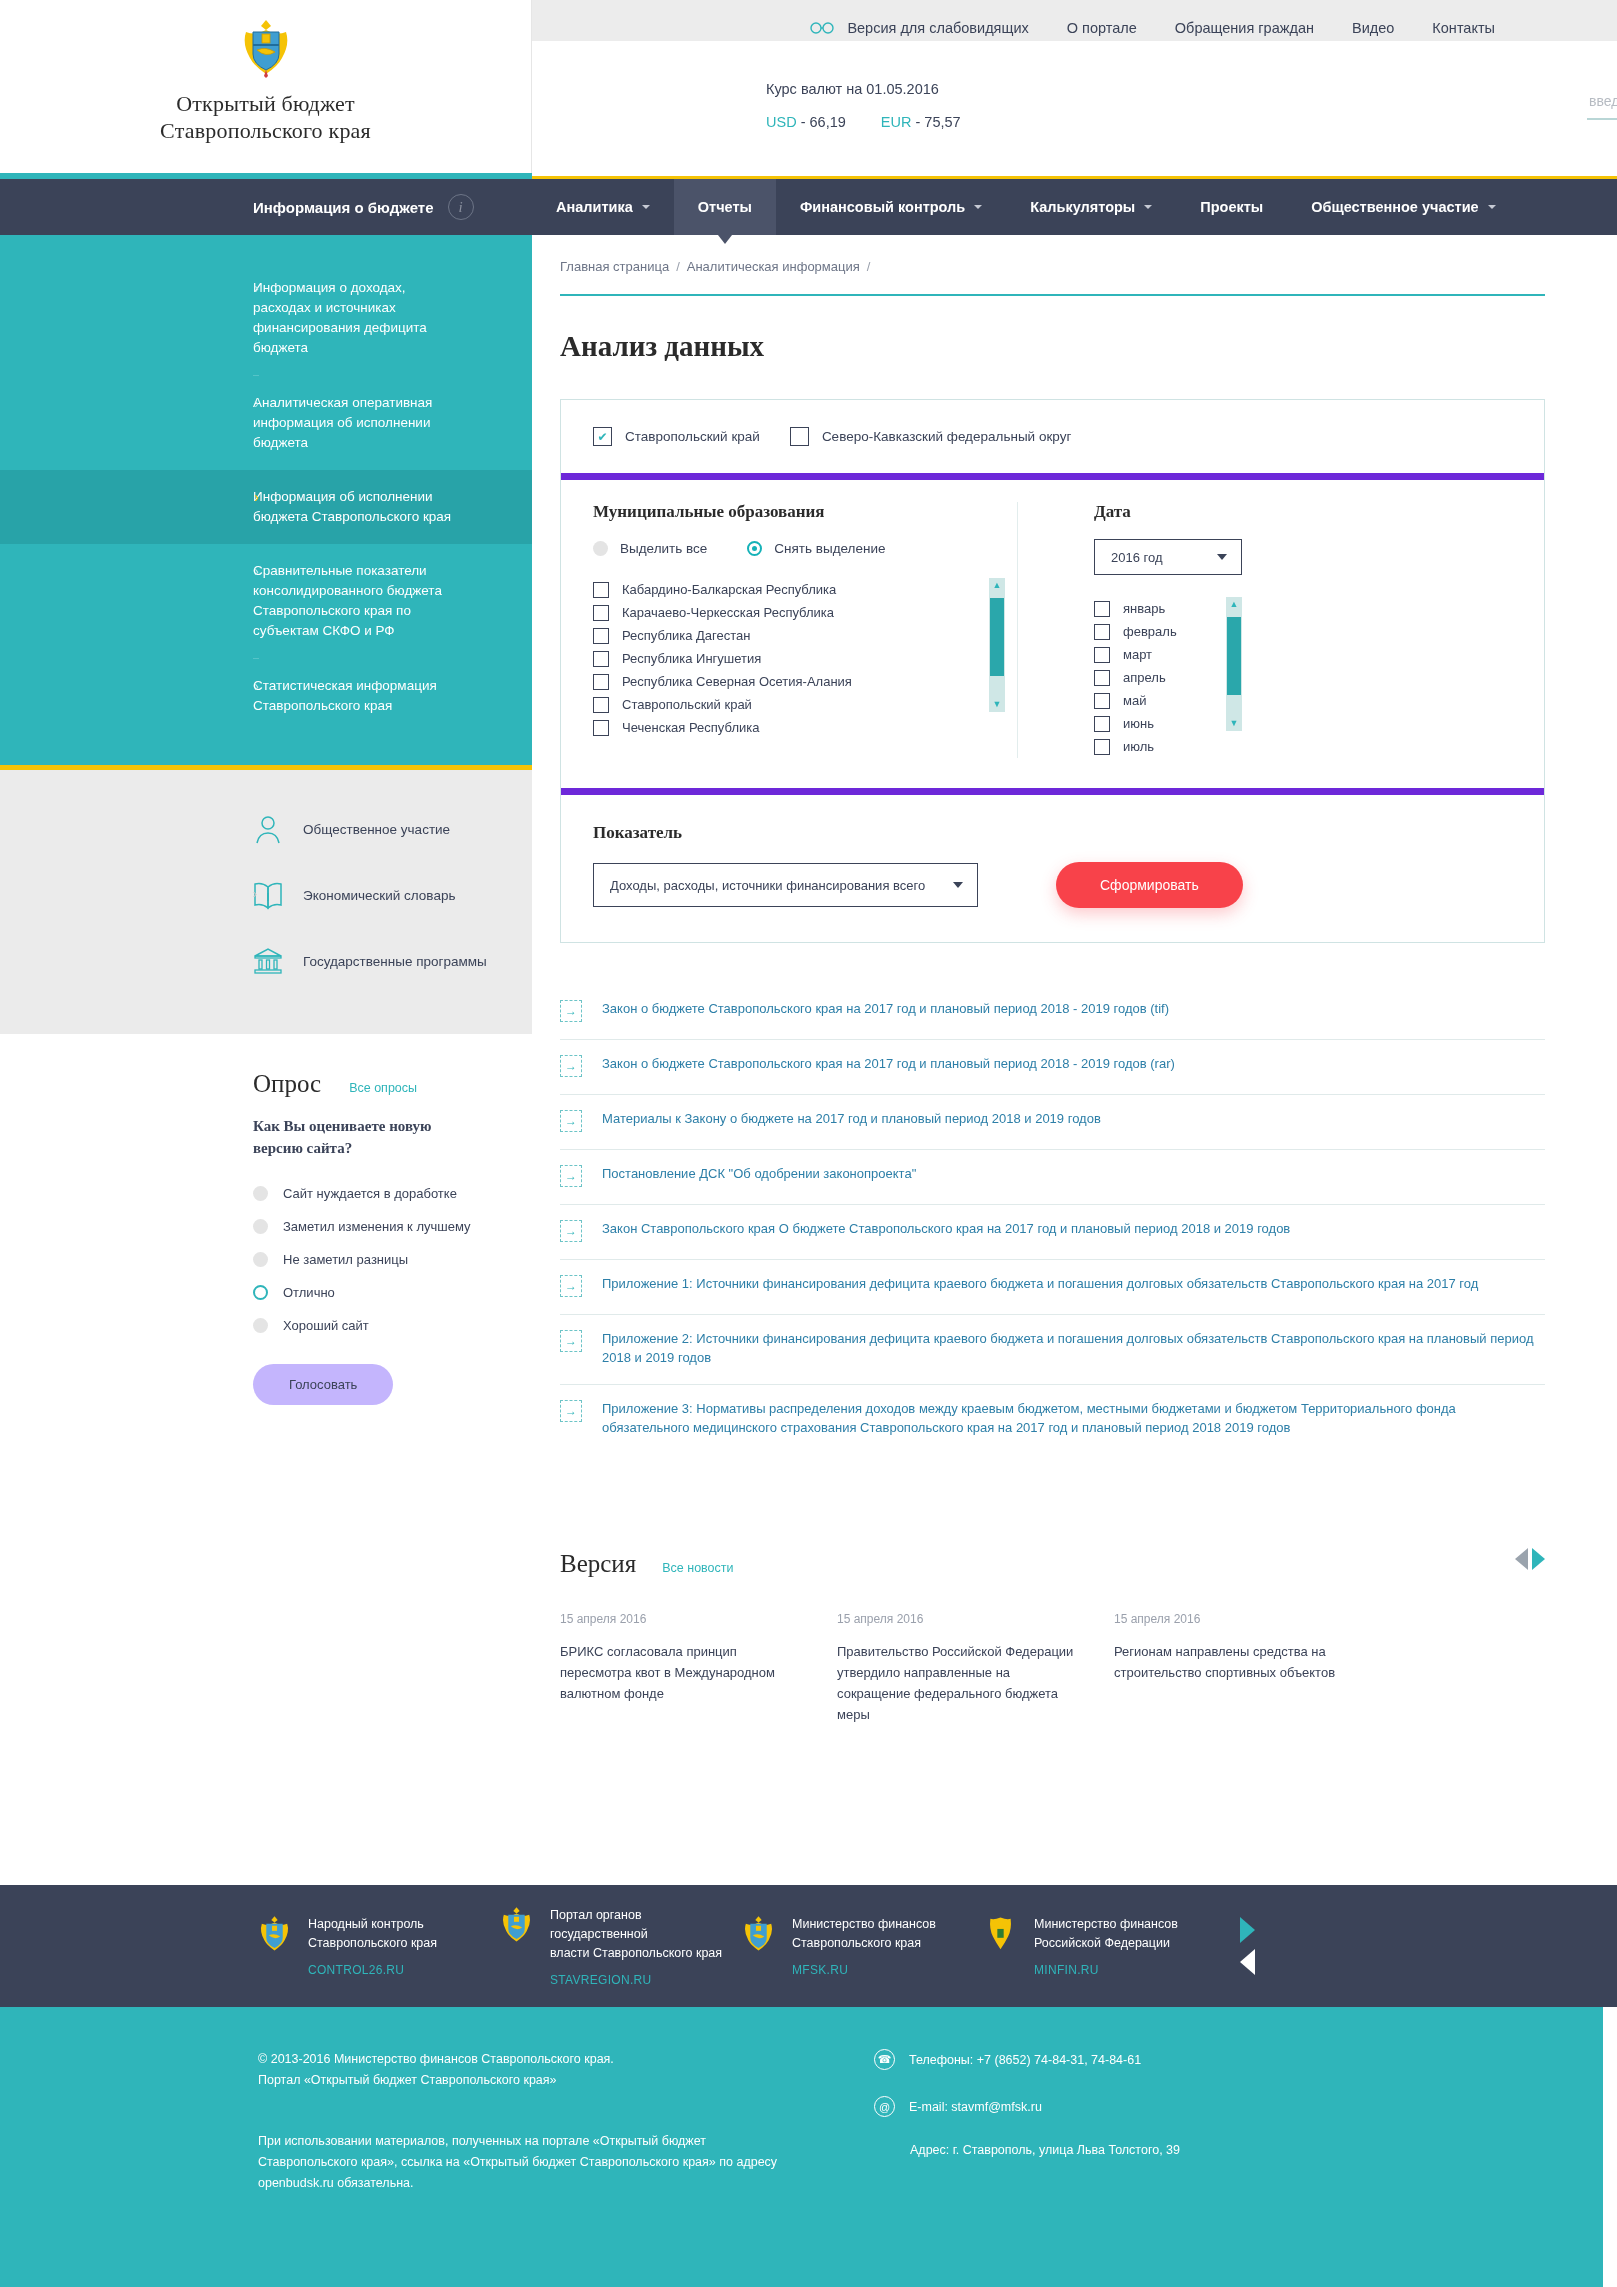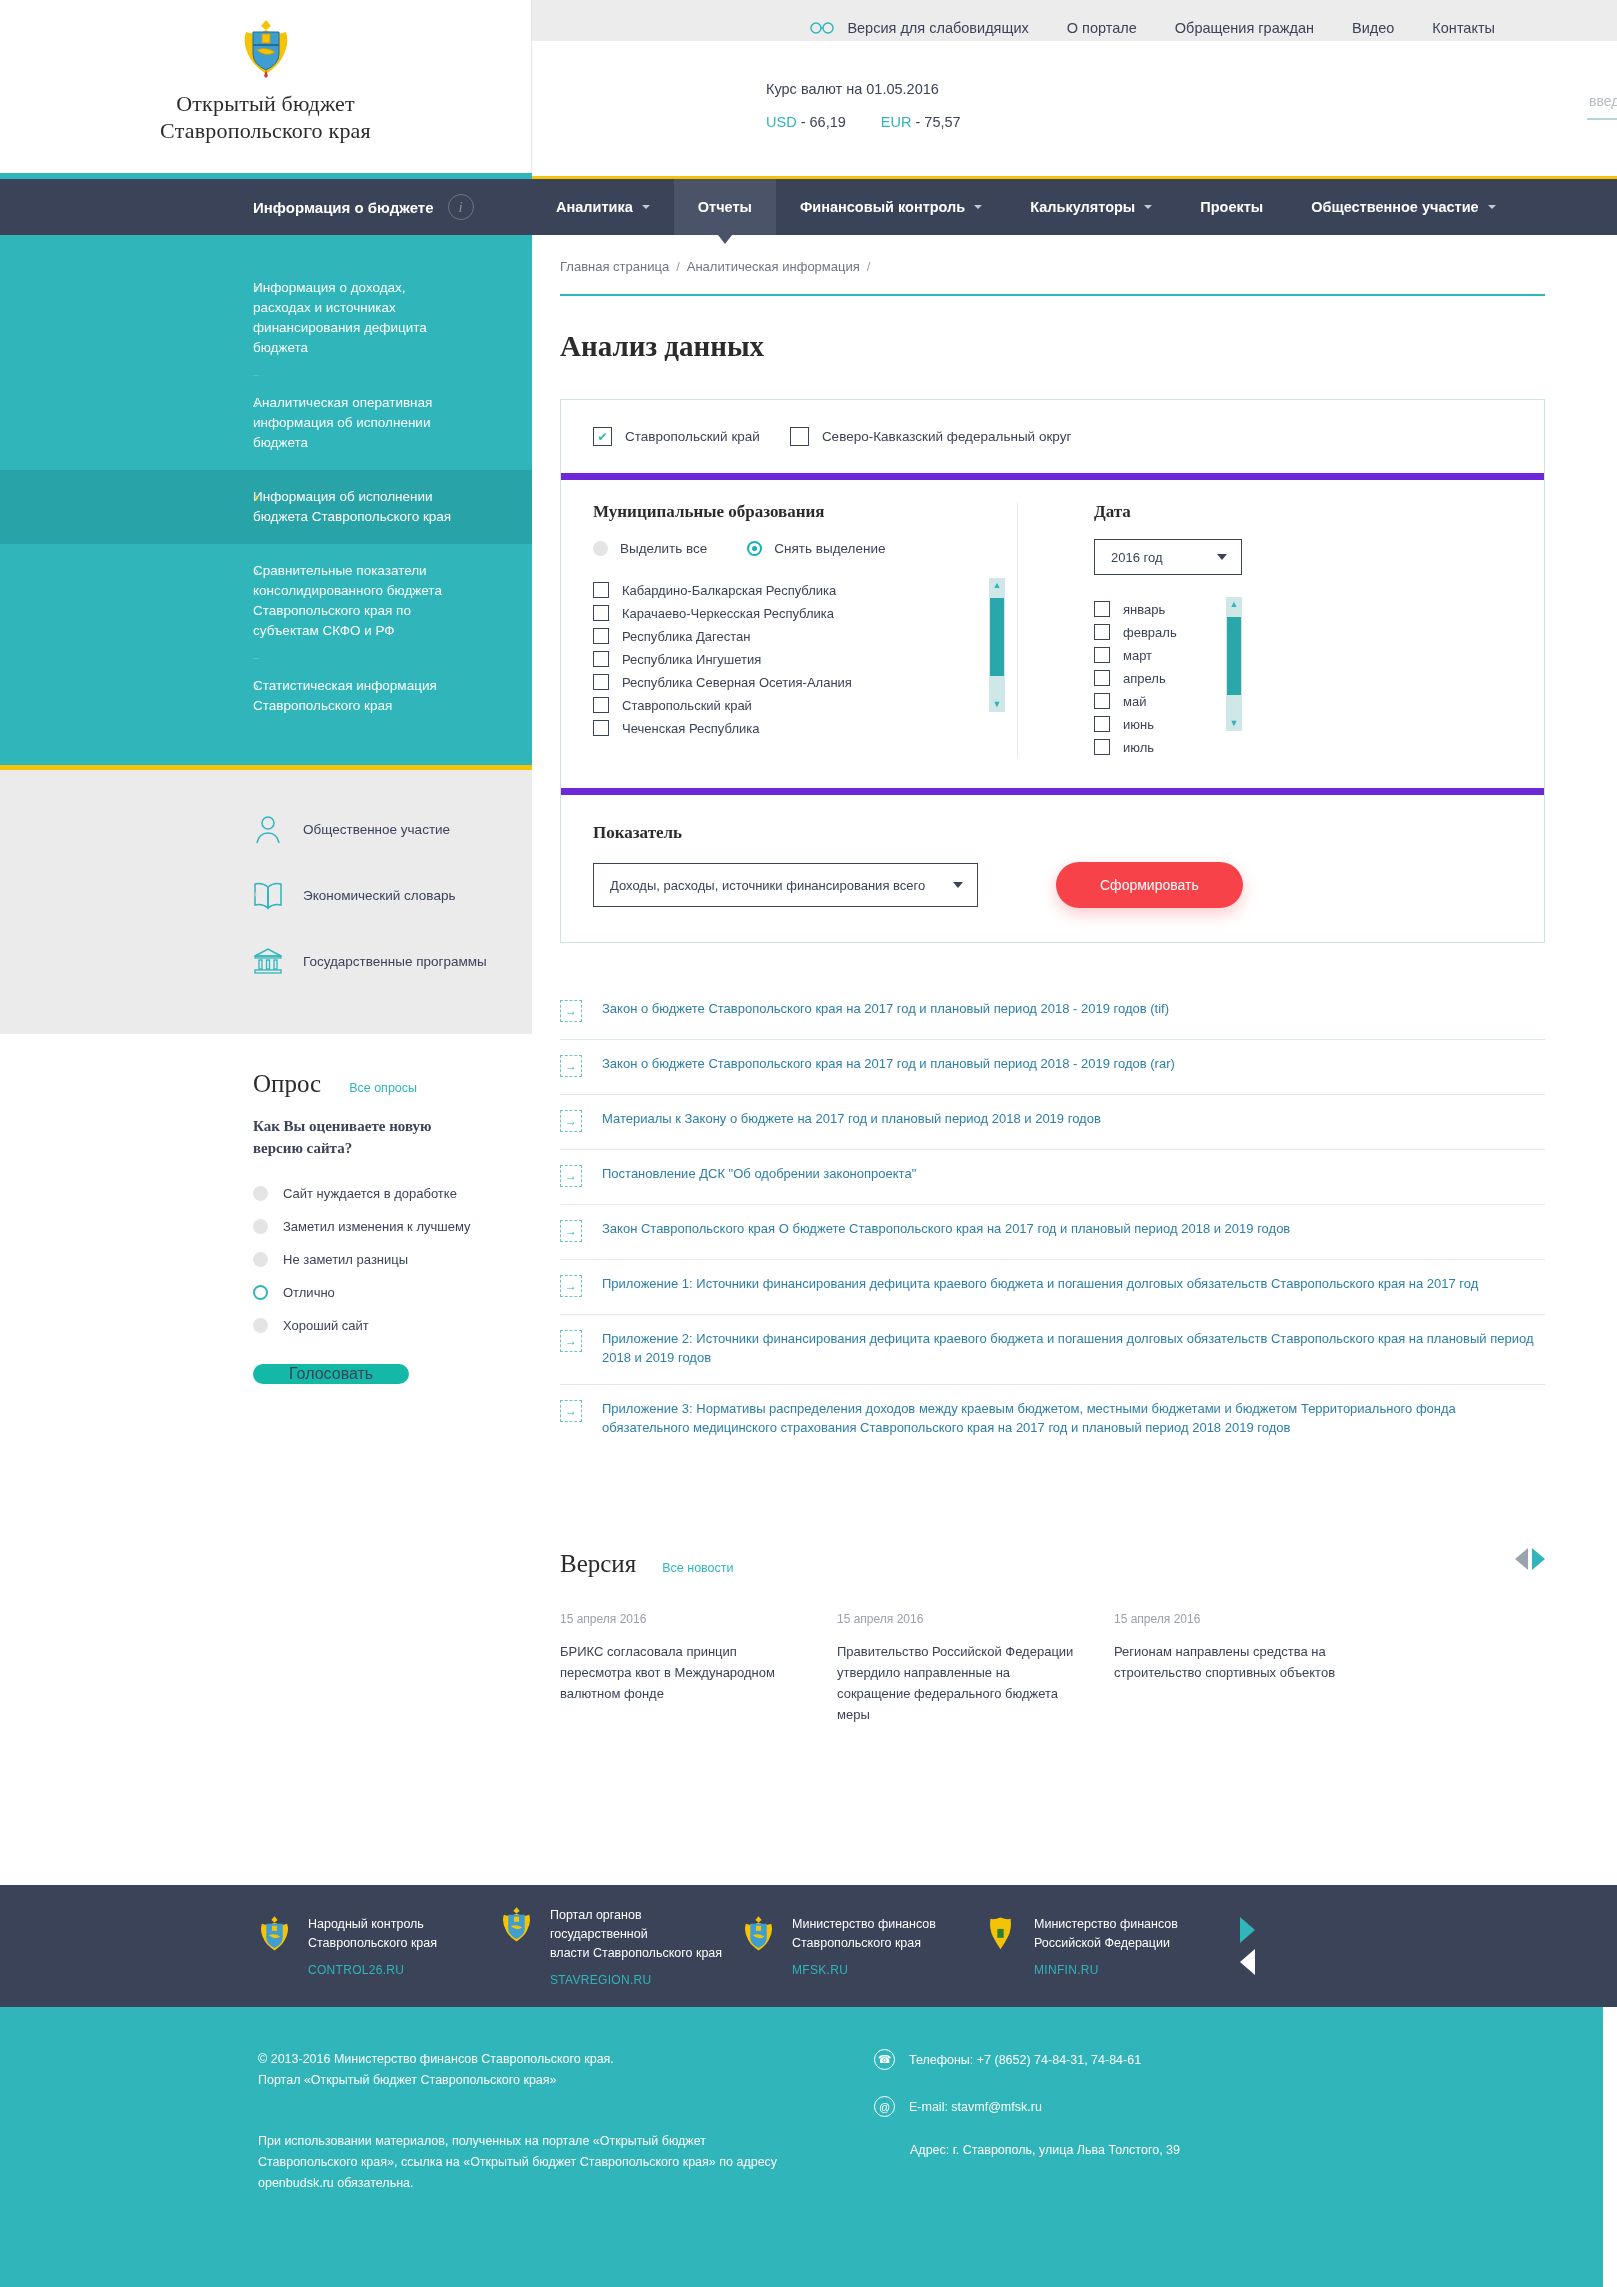--- a/index.html
+++ b/index.html
@@ -103,22 +103,22 @@
   .poll-head { display:flex; align-items:baseline; gap:28px; }
   .poll-title { font-family:"Liberation Serif", serif; font-size:25px; color:#2b2b2b; }
   .poll-all { font-size:12.5px; color:#2fb5ba; cursor:pointer; }
   .poll-q { margin-top:17px; font-family:"Liberation Serif", serif; font-weight:bold; font-size:15px; line-height:22px; color:#3b4358; width:215px;}
   .poll-opts { margin-top:18px; }
   .poll-opt { display:flex; align-items:center; gap:15px; padding:9px 0; cursor:pointer; }
   .radio-dot { width:15px;height:15px;border-radius:50%;background:#e4e4e4; flex:0 0 auto;}
   .radio-dot.sel { background:#fff; border:2px solid #2fb5ba; }
   .poll-opt-label { font-size:13px; color:#3b4358; }
   .vote-btn {
-    margin-top:22px; background:#14b8a6; border:none; border-radius:22px;
-    padding:1px 36px; font-family:"Liberation Sans", sans-serif; font-size:16px;
+    margin-top:22px; background:#c4b5fd; border:none; border-radius:22px;
+    padding:13px 36px; font-family:"Liberation Sans", sans-serif; font-size:13px;
     color:#3b4358; cursor:pointer;
   }
 
   
   .content { position:absolute; left:532px; top:235px; width:1085px; padding:0 72px 0 28px; }
   .breadcrumb { display:flex; gap:7px; padding-top:24px; font-size:13px; color:#6d7587; }
   .bc-link { color:#6d7587; cursor:pointer; }
   .bc-sep { color:#9aa0ac; }
   .bc-rule { margin-top:20px; border-bottom:2px solid #2fb5ba; }
   .page-title { margin-top:34px; font-family:"Liberation Serif", serif; font-size:29px; color:#2b2b2b; }
@@ -142,21 +142,21 @@
   .pane-title { font-family:"Liberation Serif", serif; font-weight:bold; font-size:17px; color:#2b2b2b; }
   .radio-row { display:flex; gap:40px; margin-top:19px; }
   .radio-item { display:flex; align-items:center; gap:12px; cursor:pointer; }
   .rad { width:15px;height:15px;border-radius:50%;background:#e4e4e4;flex:0 0 auto; }
   .rad.sel { background:#fff;border:2px solid #15b2b8; position:relative; }
   .rad.sel::after { content:""; position:absolute; left:3px; top:3px; width:5px;height:5px;border-radius:50%;background:#15b2b8;}
   .rad-label { font-size:13.5px; color:#3b4358; }
 
   .list-block { display:flex; margin-top:22px; }
   .chk-list { flex:1; }
-  .chk-list .chk-row { display:flex; align-items:flex-end; gap:13px; padding:3.5px 0; cursor:pointer; }
+  .chk-list .chk-row { display:flex; align-items:center; gap:13px; padding:3.5px 0; cursor:pointer; }
   .chk-row .chk { width:16px;height:16px; }
   .chk-row-label { font-size:13px; color:#3b4358; }
   .scroll-track { width:16px; background:#cfe7e6; position:relative; display:flex;flex-direction:column;align-items:center; flex:0 0 auto;}
   .scroll-arrow { font-size:9px; color:#2fb5ba; line-height:1; padding:3px 0; }
   .scroll-thumb { position:absolute; left:1px; width:14px; background:#2aa7ab; }
 
   
   .ind-sec { padding:28px 32px 34px 32px; display:block; }
   .ind-title { font-family:"Liberation Serif", serif; font-weight:bold; font-size:17px; color:#2b2b2b; }
   .ind-row { display:flex; align-items:center; gap:78px; margin-top:19px; }

